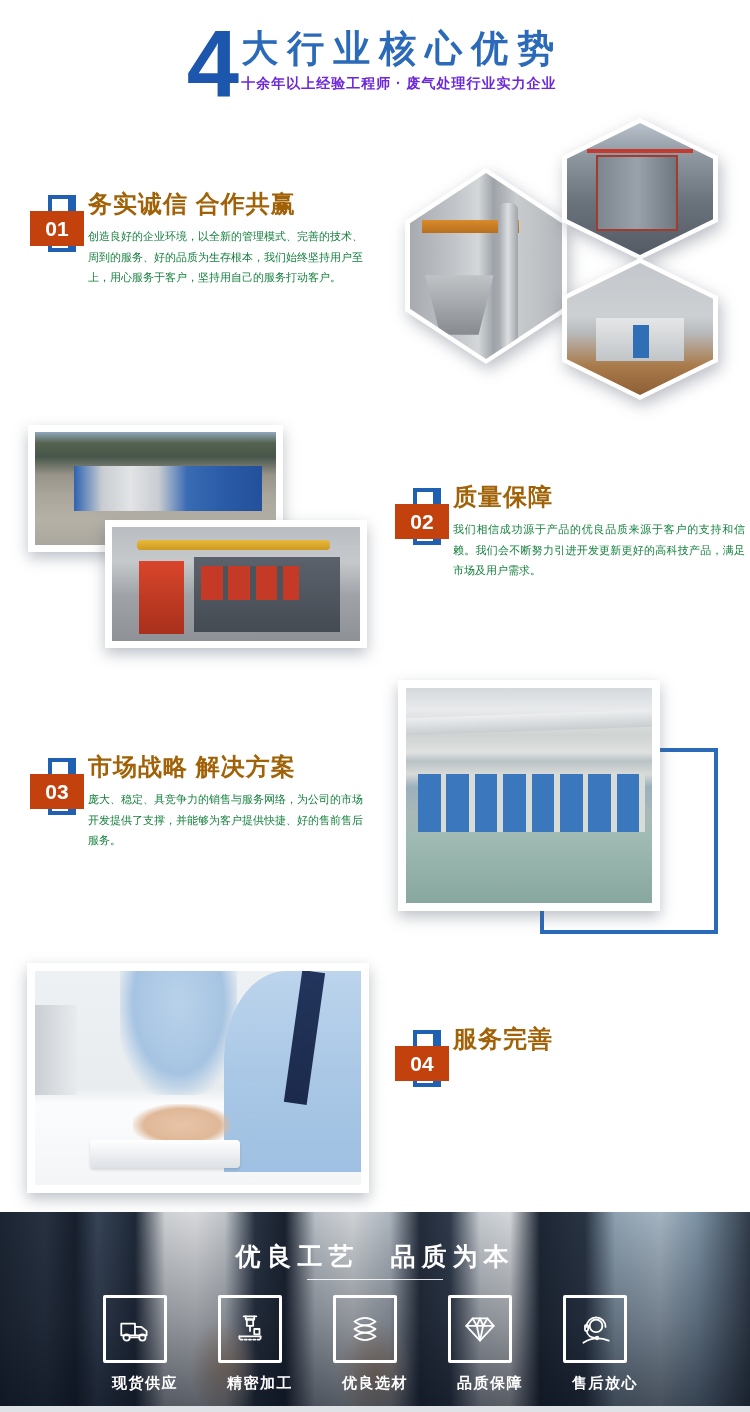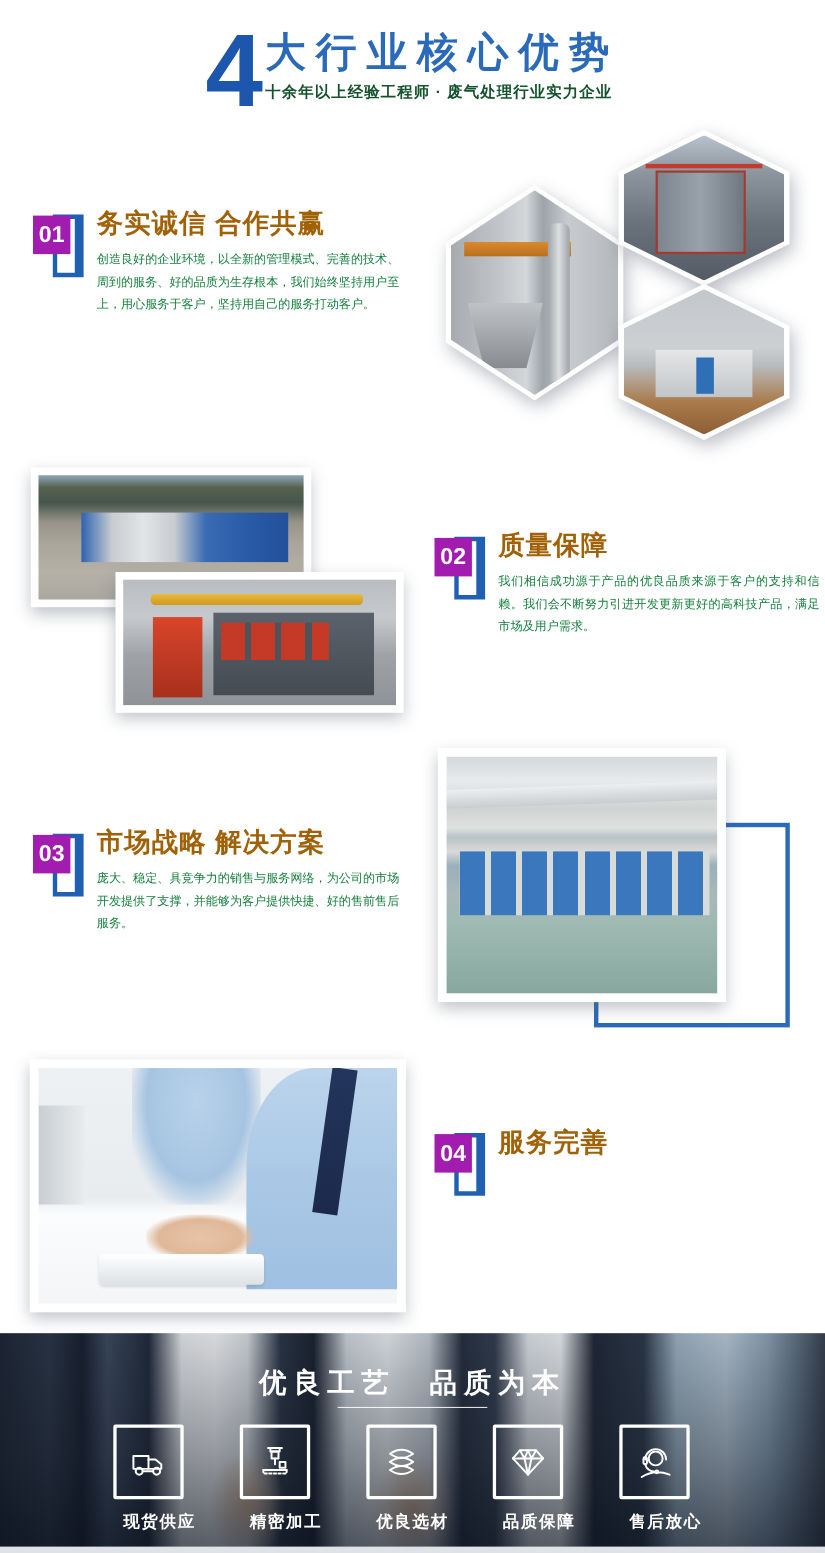--- a/index.html
+++ b/index.html
@@ -4,25 +4,25 @@
 <style>
   html,body{margin:0;padding:0;background:#fff;}
   .page{position:relative;width:750px;height:1412px;margin:0 auto;background:#fff;overflow:hidden;
         font-family:"Liberation Sans","DejaVu Sans",sans-serif;}
 
   
   .header{position:absolute;top:26px;left:0;width:100%;display:flex;justify-content:center;align-items:flex-start;}
   .big4{font-size:94px;line-height:72px;font-weight:bold;color:#1d57ad;margin-top:2px;}
   .header-right{text-align:left;margin-left:2px;}
   .header-title{font-size:37px;font-weight:bold;color:#2a6ab8;letter-spacing:9px;line-height:46px;font-family:Liberation Serif, serif;}
-  .header-sub{font-size:14px;font-weight:bold;color:#14532d;letter-spacing:1px;margin-top:3px;}
+  .header-sub{font-size:14px;font-weight:bold;color:#6d28d9;letter-spacing:1px;margin-top:3px;}
 
   
   .section{position:absolute;}
-  .sec-badge{position:absolute;left:0;top:6px;width:34px;height:35px;background:#a21caf;color:#fff;
+  .sec-badge{position:absolute;left:0;top:21px;width:54px;height:35px;background:#c2410c;color:#fff;
              font-size:21px;font-weight:bold;display:flex;align-items:center;justify-content:center;z-index:2;}
   .sec-bracket{position:absolute;left:18px;top:5px;width:16px;height:49px;
                border:4px solid #2060b2;border-right-width:8px;z-index:1;}
   .sec-title{margin-left:58px;font-size:24px;font-weight:bold;color:#a16207;line-height:28px;letter-spacing:1px;}
   .sec-body{margin-left:58px;margin-top:8px;font-size:11px;line-height:20.5px;color:#15803d;text-align:justify;}
   .sec-1{left:30px;top:190px;width:333px;}
   .sec-2{left:395px;top:483px;width:350px;}
   .sec-3{left:30px;top:753px;width:333px;}
   .sec-4{left:395px;top:1025px;width:350px;}
 

